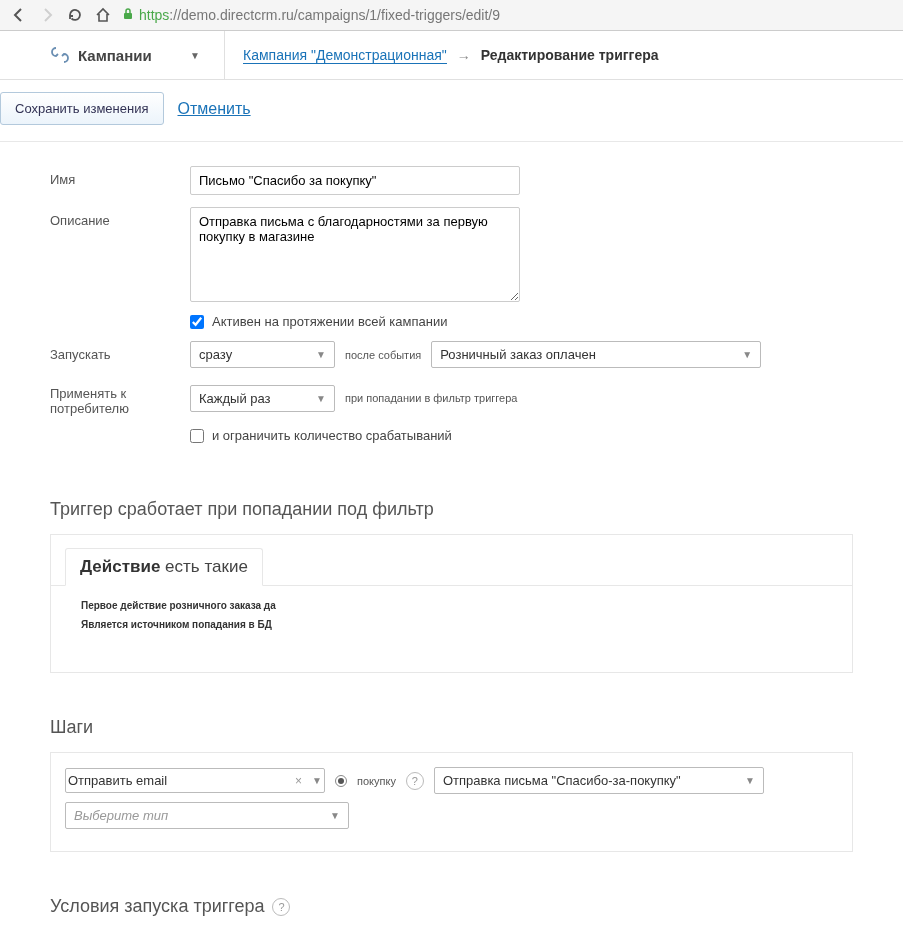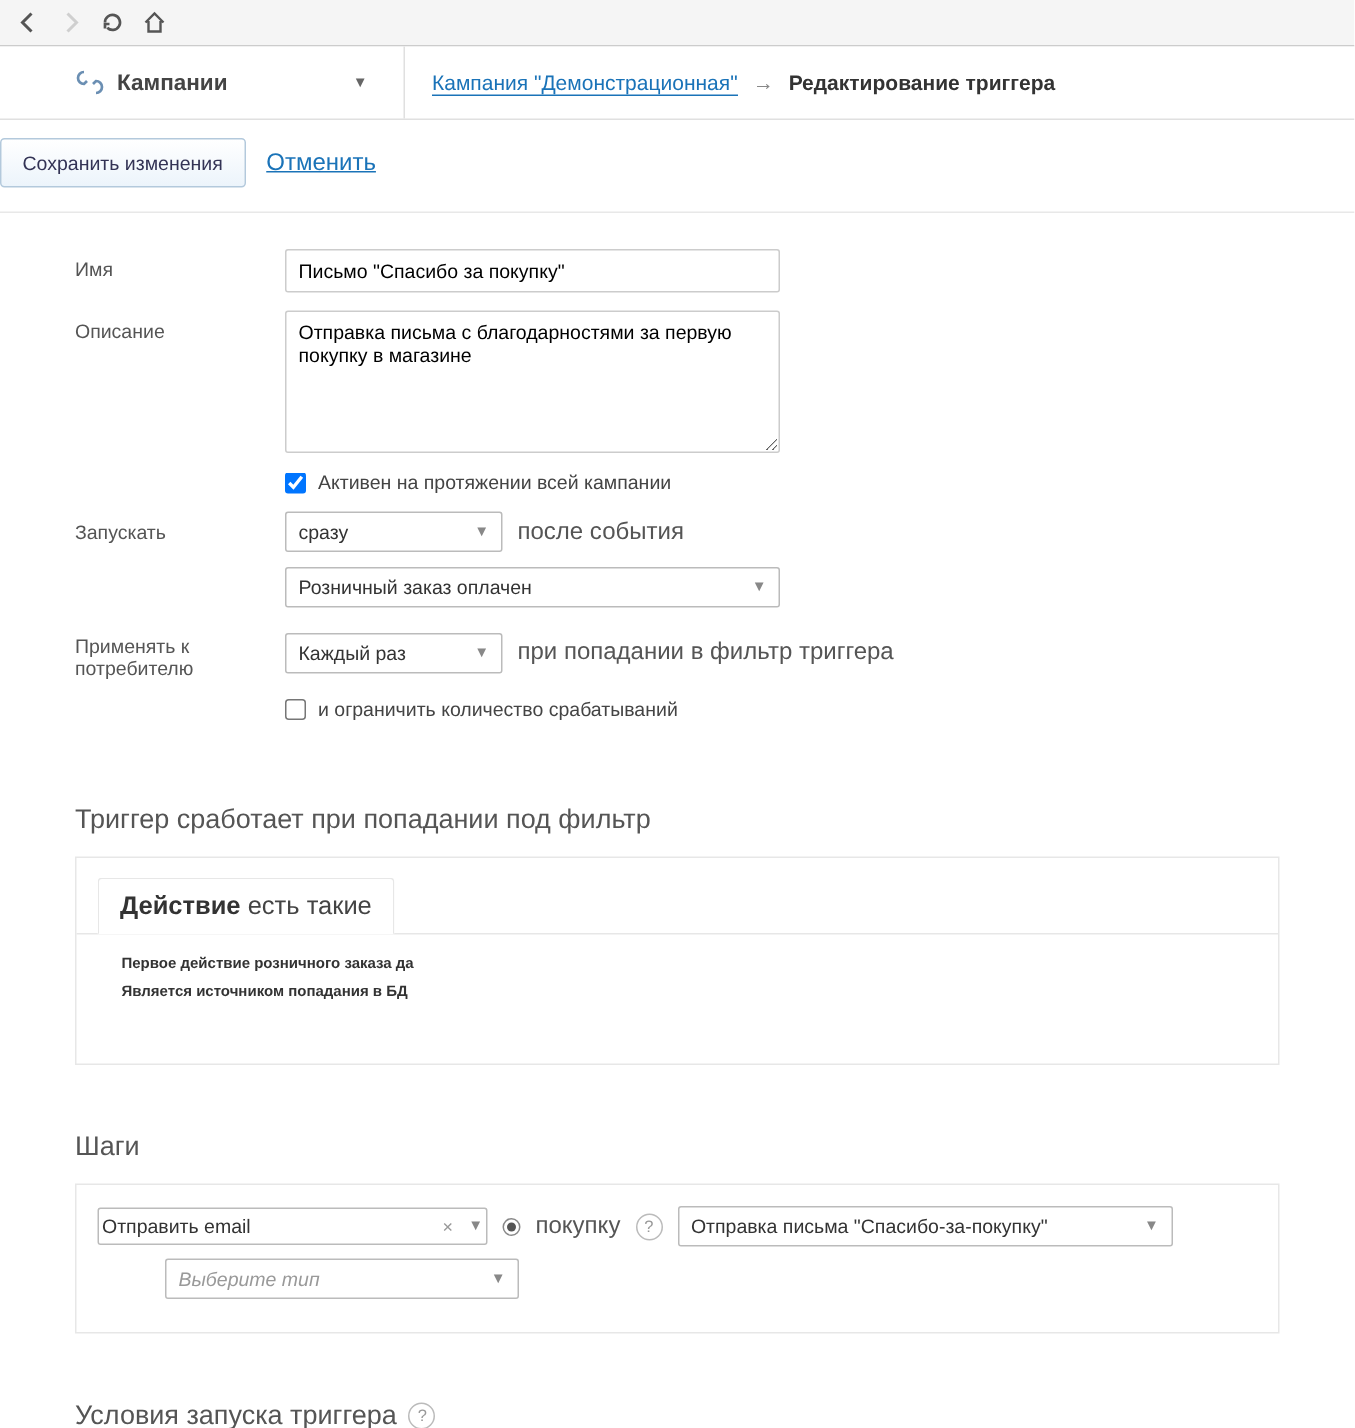--- a/index.html
+++ b/index.html
@@ -3,21 +3,21 @@
 <meta charset="utf-8">
 <style>
 * { box-sizing: border-box; margin: 0; padding: 0; }
 body { font-family: Arial, Helvetica, sans-serif; font-size: 13px; color: #333; background: #fff; }
 .browser-bar { display: flex; align-items: center; gap: 10px; padding: 6px 10px; border-bottom: 1px solid #ccc; background: #f5f5f5; }
 .browser-bar .nav-btn { width: 18px; height: 18px; display: flex; align-items: center; justify-content: center; color: #555; }
 .browser-bar .url { display: flex; align-items: center; gap: 5px; color: #777; font-size: 14px; flex: 1; }
 .browser-bar .url .https { color: #4aa84a; }
 .browser-bar .lock { color: #4aa84a; font-size: 12px; }
 .page-header { display: flex; align-items: center; border-bottom: 1px solid #e0e0e0; background: #fff; }
-.campaigns-dd { display: flex; align-items: center; gap: 8px; padding: 14px 24px 14px 50px; border-right: 1px solid #e0e0e0; width: 270px; }
+.campaigns-dd { display: flex; align-items: center; gap: 8px; padding: 14px 24px 14px 50px; border-right: 1px solid #e0e0e0; width: 225px; }
 .logo-icon { width: 20px; height: 20px; }
 .campaigns-dd .title { color: #444; font-size: 15px; font-weight: bold; flex: 1; }
 .campaigns-dd .caret { color: #666; font-size: 10px; }
 .breadcrumbs { display: flex; align-items: center; gap: 10px; padding: 14px 18px; font-size: 14px; }
 .breadcrumbs .link { color: #1a73b8; text-decoration: none; border-bottom: 1px solid #1a73b8; }
 .breadcrumbs .arrow { color: #888; }
 .breadcrumbs .current { font-weight: bold; color: #333; }
 .action-bar { display: flex; justify-content: flex-start; align-items: center; gap: 14px; padding: 12px 0 16px; border-bottom: 1px solid #e8e8e8; }
 .btn-primary { background: linear-gradient(#fff,#ecf4fb); border: 1px solid #b3c9dc; border-radius: 3px; padding: 8px 14px; font-size: 13px; color: #335; }
 .link-cancel { color: #1a73b8; text-decoration: underline; font-size: 16px; }
@@ -25,23 +25,23 @@
 .field-row { display: flex; margin-bottom: 12px; }
 .field-label { width: 140px; color: #555; padding-top: 6px; font-size: 13px; }
 .field-control { flex: 1; display: flex; align-items: center; flex-wrap: wrap; gap: 10px; }
 .text-input { border: 1px solid #ccc; border-radius: 2px; padding: 6px 8px; font-size: 13px; width: 330px; outline: none; }
 .textarea { border: 1px solid #ccc; border-radius: 2px; padding: 6px 8px; font-size: 13px; width: 330px; height: 95px; resize: both; outline: none; font-family: inherit; }
 .checkbox-row { display: flex; align-items: flex-end; gap: 8px; font-size: 13px; color: #444; }
 .dropdown { display: inline-flex; align-items: center; justify-content: space-between; border: 1px solid #bbb; border-radius: 2px; background: #fff; padding: 5px 8px; font-size: 13px; }
 .dropdown .caret { color: #888; font-size: 10px; margin-left: 8px; }
 .dropdown.w140 { width: 145px; }
 .dropdown.w300 { width: 330px; }
-.dropdown.w250 { width: 236px; margin-left: 45px; }
+.dropdown.w250 { width: 284px; }
 .dropdown.placeholder { color: #999; font-style: italic; }
-.inline-text { color: #555; font-size: 16px; }
+.inline-text { color: #555; font-size: 11px; }
 .section { padding: 0 50px 24px; }
 .section-title { font-size: 18px; color: #555; font-weight: normal; margin: 20px 0 14px; display: flex; align-items: center; gap: 8px; }
 .help-icon { display: inline-flex; width: 18px; height: 18px; border-radius: 50%; border: 1px solid #bbb; align-items: center; justify-content: center; font-size: 11px; color: #999; }
 .filter-box { border: 1px solid #e7e7e7; padding: 12px 0 20px; background: #fff; }
 .filter-tab { display: inline-block; border: 1px solid #e7e7e7; border-bottom: 1px solid #fff; padding: 8px 14px; margin-left: 14px; font-size: 17px; background:#fff; position:relative; top:1px; border-radius:3px 3px 0 0; }
 .filter-tab .bold { font-weight: bold; }
 .filter-tab .light { font-weight: normal; color: #444; }
 .filter-tabline { border-bottom: 1px solid #e7e7e7; }
 .filter-content { padding: 14px 30px; }
 .filter-content .line { font-weight: bold; font-size: 10px; margin-bottom: 8px; }
@@ -72,20 +72,29 @@
     <svg width="16" height="16" viewBox="0 0 16 16">
         <path d="M3 8a5 5 0 1 1 1.5 3.5" stroke="#555" stroke-width="1.8" fill="none"></path>
         <path d="M3 12v-3h3" stroke="#555" stroke-width="1.8" fill="none"></path>
       </svg>
   </span>
   <span class="nav-btn">
     <svg width="16" height="16" viewBox="0 0 16 16">
         <path d="M2 8 L8 2 L14 8 M4 7v7h8V7" stroke="#555" stroke-width="1.6" fill="none"></path>
       </svg>
   </span>
+  <span class="url">
+    <span class="lock">
+      <svg width="12" height="12" viewBox="0 0 12 12">
+          <rect x="2" y="5" width="8" height="6" rx="1" fill="#4aa84a"></rect>
+          <path d="M4 5V3a2 2 0 0 1 4 0v2" stroke="#4aa84a" stroke-width="1.5" fill="none"></path>
+        </svg>
+    </span>
+    <span><span class="https">https</span><span>://demo.directcrm.ru/campaigns/1/fixed-triggers/edit/9</span></span>
+  </span>
 </div>
 
 <div class="page-header">
   <div class="campaigns-dd">
     <span class="logo-icon">
       <svg width="20" height="20" viewBox="0 0 20 20">
           <path d="M6 3a4 4 0 0 0 0 8l2-2M14 17a4 4 0 0 0 0-8l-2 2" stroke="#6b8fb3" stroke-width="1.8" fill="none"></path>
         </svg>
     </span>
     <span class="title">Кампании</span>

